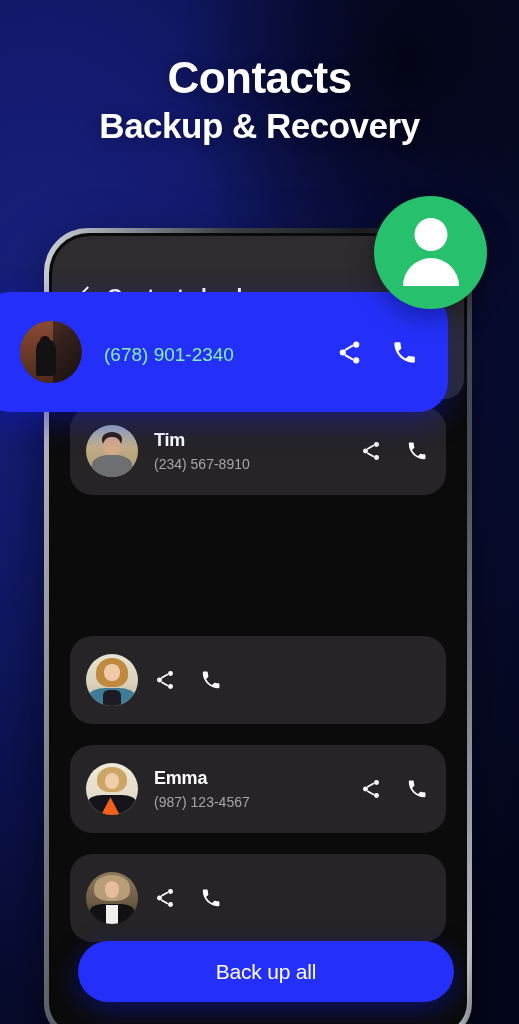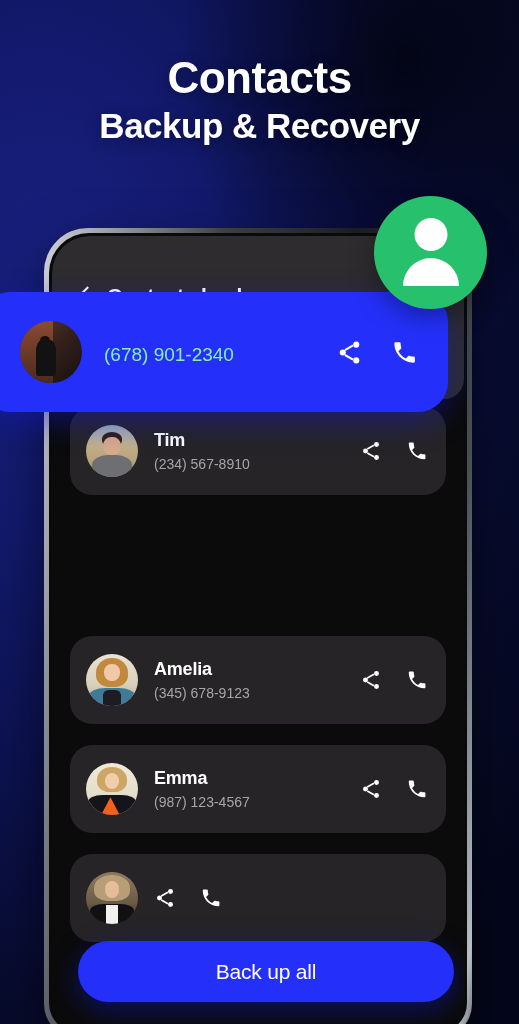--- a/index.html
+++ b/index.html
@@ -287,24 +287,20 @@
         <div style="height:120px"></div>
 
         <div class="card">
           <div class="avatar">
             <div class="ph ph-amelia">
                 <div class="hair"></div>
                 <div class="face"></div>
                 <div class="body"></div>
                 <div class="top"></div>
               </div>
-          </div>
-          <div class="meta">
-            <div class="cname">Amelia</div>
-            <div class="cphone">(345) 678-9123</div>
           </div>
           <div class="actions">
             <span class="act-ico">
               <svg viewBox="0 0 24 24" fill="#fff">
                   <circle cx="18" cy="5" r="2.7"></circle>
                   <circle cx="6" cy="12" r="2.7"></circle>
                   <circle cx="18" cy="19" r="2.7"></circle>
                   <path d="M15.6 6.5 8.4 10.6l-.9-1.6 7.2-4.1zM8.4 13.4l7.2 4.1-.9 1.6-7.2-4.1z"></path>
                 </svg>
             </span>

